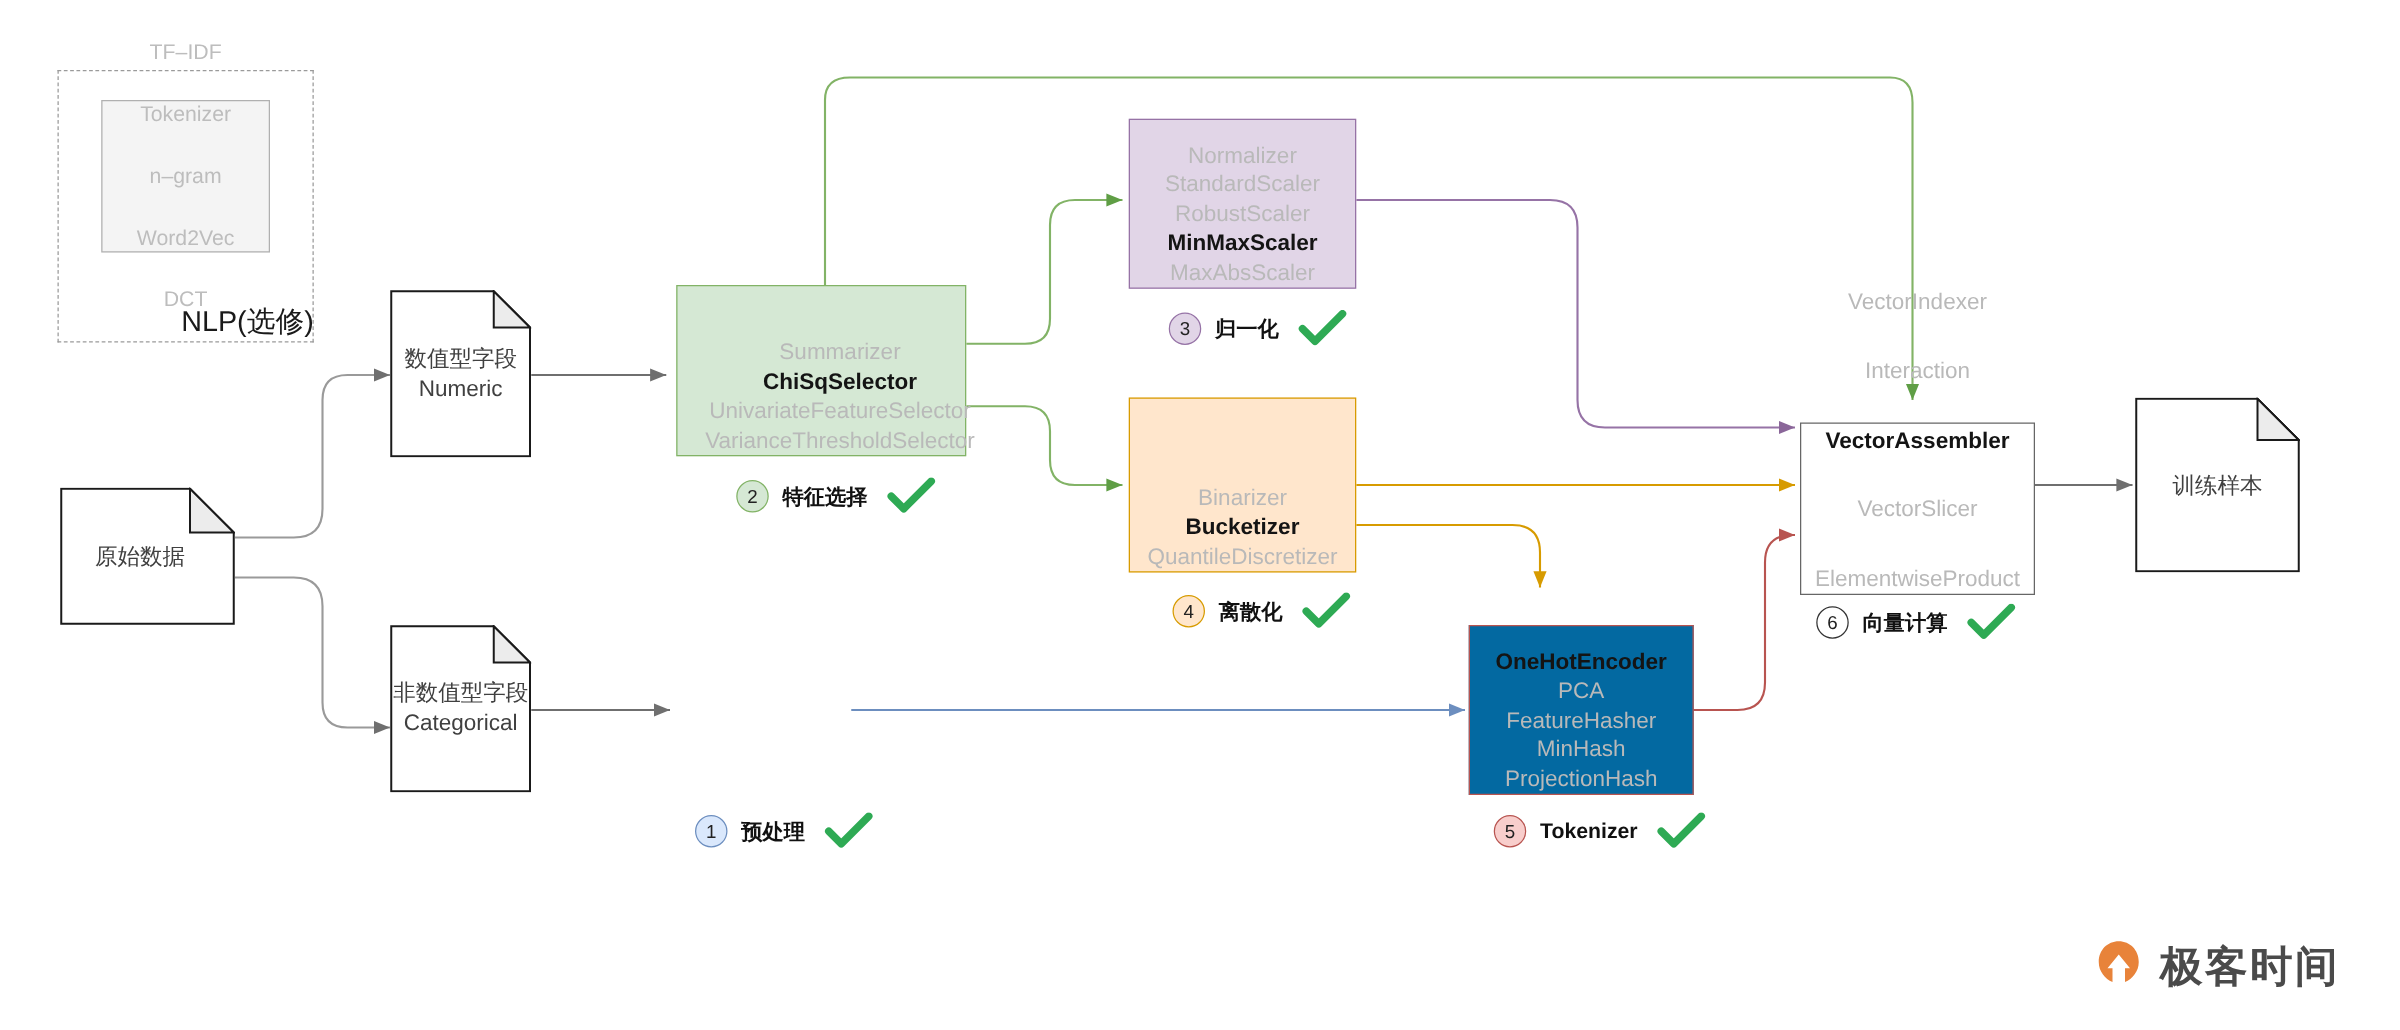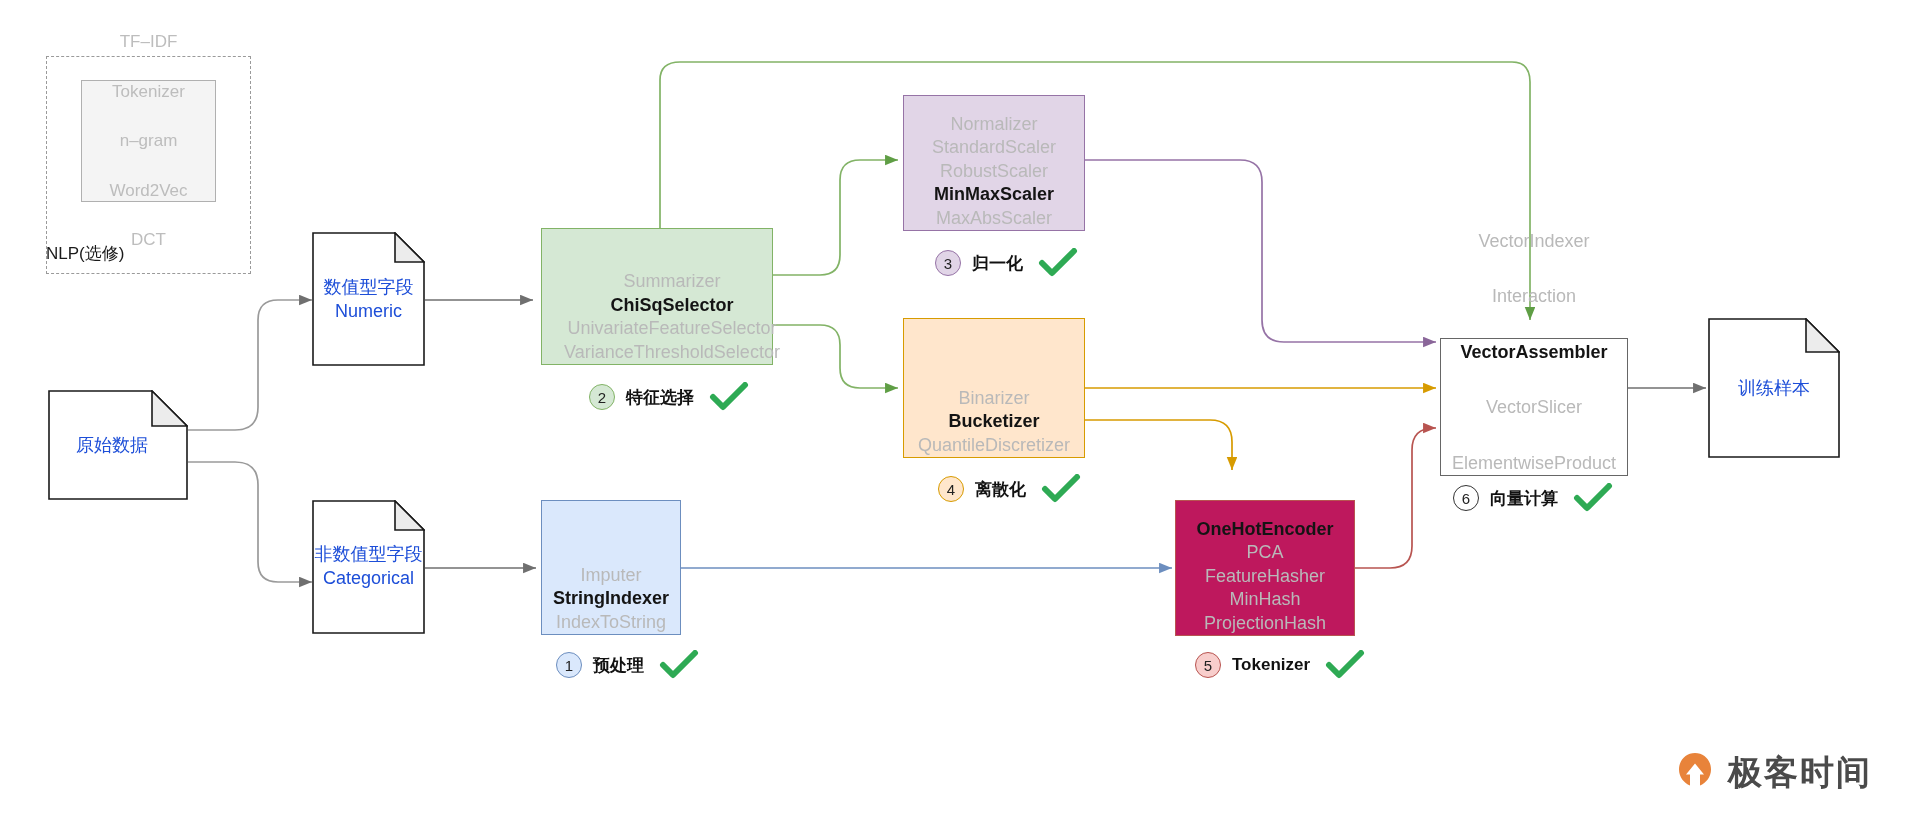--- a/index.html
+++ b/index.html
@@ -33,34 +33,34 @@
   }
   .node .ln{white-space:nowrap;}
   .ln.dim{color:#b9b9b9;}
   .ln.hi{color:#141414;font-weight:bold;}
 
   
   .stagebox{border:1.6px solid #000;font-size:18px;}
   .stagebox.green {background:#d5e8d4;border-color:#82b366;padding-left:30px;}
   .stagebox.purple{background:#e1d5e7;border-color:#9673a6;}
   .stagebox.orange{background:#ffe6cc;border-color:#d79b00;}
-  .stagebox.red   {background:#be185d;border-color:#b85450;}
+  .stagebox.red   {background:#0369a1;border-color:#b85450;}
   .stagebox.blue  {background:#dae8fc;border-color:#6c8ebf;}
   .stagebox.plain {background:#ffffff;border-color:#666666;}
 
   
   .doc{
     position:absolute;
     z-index:3;
     display:flex;align-items:center;justify-content:center;
   }
   .doc .docsvg{position:absolute;left:0;top:0;}
   .doc .doclabel{
     position:relative;z-index:2;text-align:center;
-    font-size:18px;color:#1d4ed8;line-height:1.35;white-space:nowrap;
+    font-size:18px;color:#404040;line-height:1.35;white-space:nowrap;
   }
 
   
   .nlp-group{
     position:absolute;
     box-sizing:border-box;
     border:1.4px dashed #9a9a9a;
     background:transparent;
     z-index:2;
   }
@@ -69,22 +69,22 @@
     box-sizing:border-box;
     border:1.5px solid #b0b0b0;
     background:#f4f4f4;
     display:flex;flex-direction:column;
     align-items:center;justify-content:center;
     font-size:17px;color:#bdbdbd;line-height:1.38;
     z-index:3;
   }
   .nlp-caption{
     position:absolute;
-    text-align:left;
-    font-size:17px;color:#1a1a1a;
+    text-align:right;
+    font-size:23px;color:#1a1a1a;
     white-space:nowrap;
     z-index:3;
   }
 
   
   .legend{
     position:absolute;
     display:flex;align-items:center;
     z-index:4;
     white-space:nowrap;
@@ -245,25 +245,20 @@
   </div>
 
   <div class="node stagebox red" style="left:1175px;top:500px;width:180px;height:136px;">
     <span class="ln hi">OneHotEncoder</span>
     <span class="ln dim">PCA</span>
     <span class="ln dim">FeatureHasher</span>
     <span class="ln dim">MinHash</span>
     <span class="ln dim">ProjectionHash</span>
   </div>
 
-  <div class="node stagebox blue" style="left:541px;top:500px;width:140px;height:135px;">
-    <span class="ln dim">Imputer</span>
-    <span class="ln hi">StringIndexer</span>
-    <span class="ln dim">IndexToString</span>
-  </div>
 
   <div class="node stagebox plain" style="left:1440px;top:338px;width:188px;height:138px;gap:32px;">
     <span class="ln dim">VectorIndexer</span>
     <span class="ln dim">Interaction</span>
     <span class="ln hi">VectorAssembler</span>
     <span class="ln dim">VectorSlicer</span>
     <span class="ln dim">ElementwiseProduct</span>
   </div>
 
   <div class="legend" style="left:556px;top:650px;">

